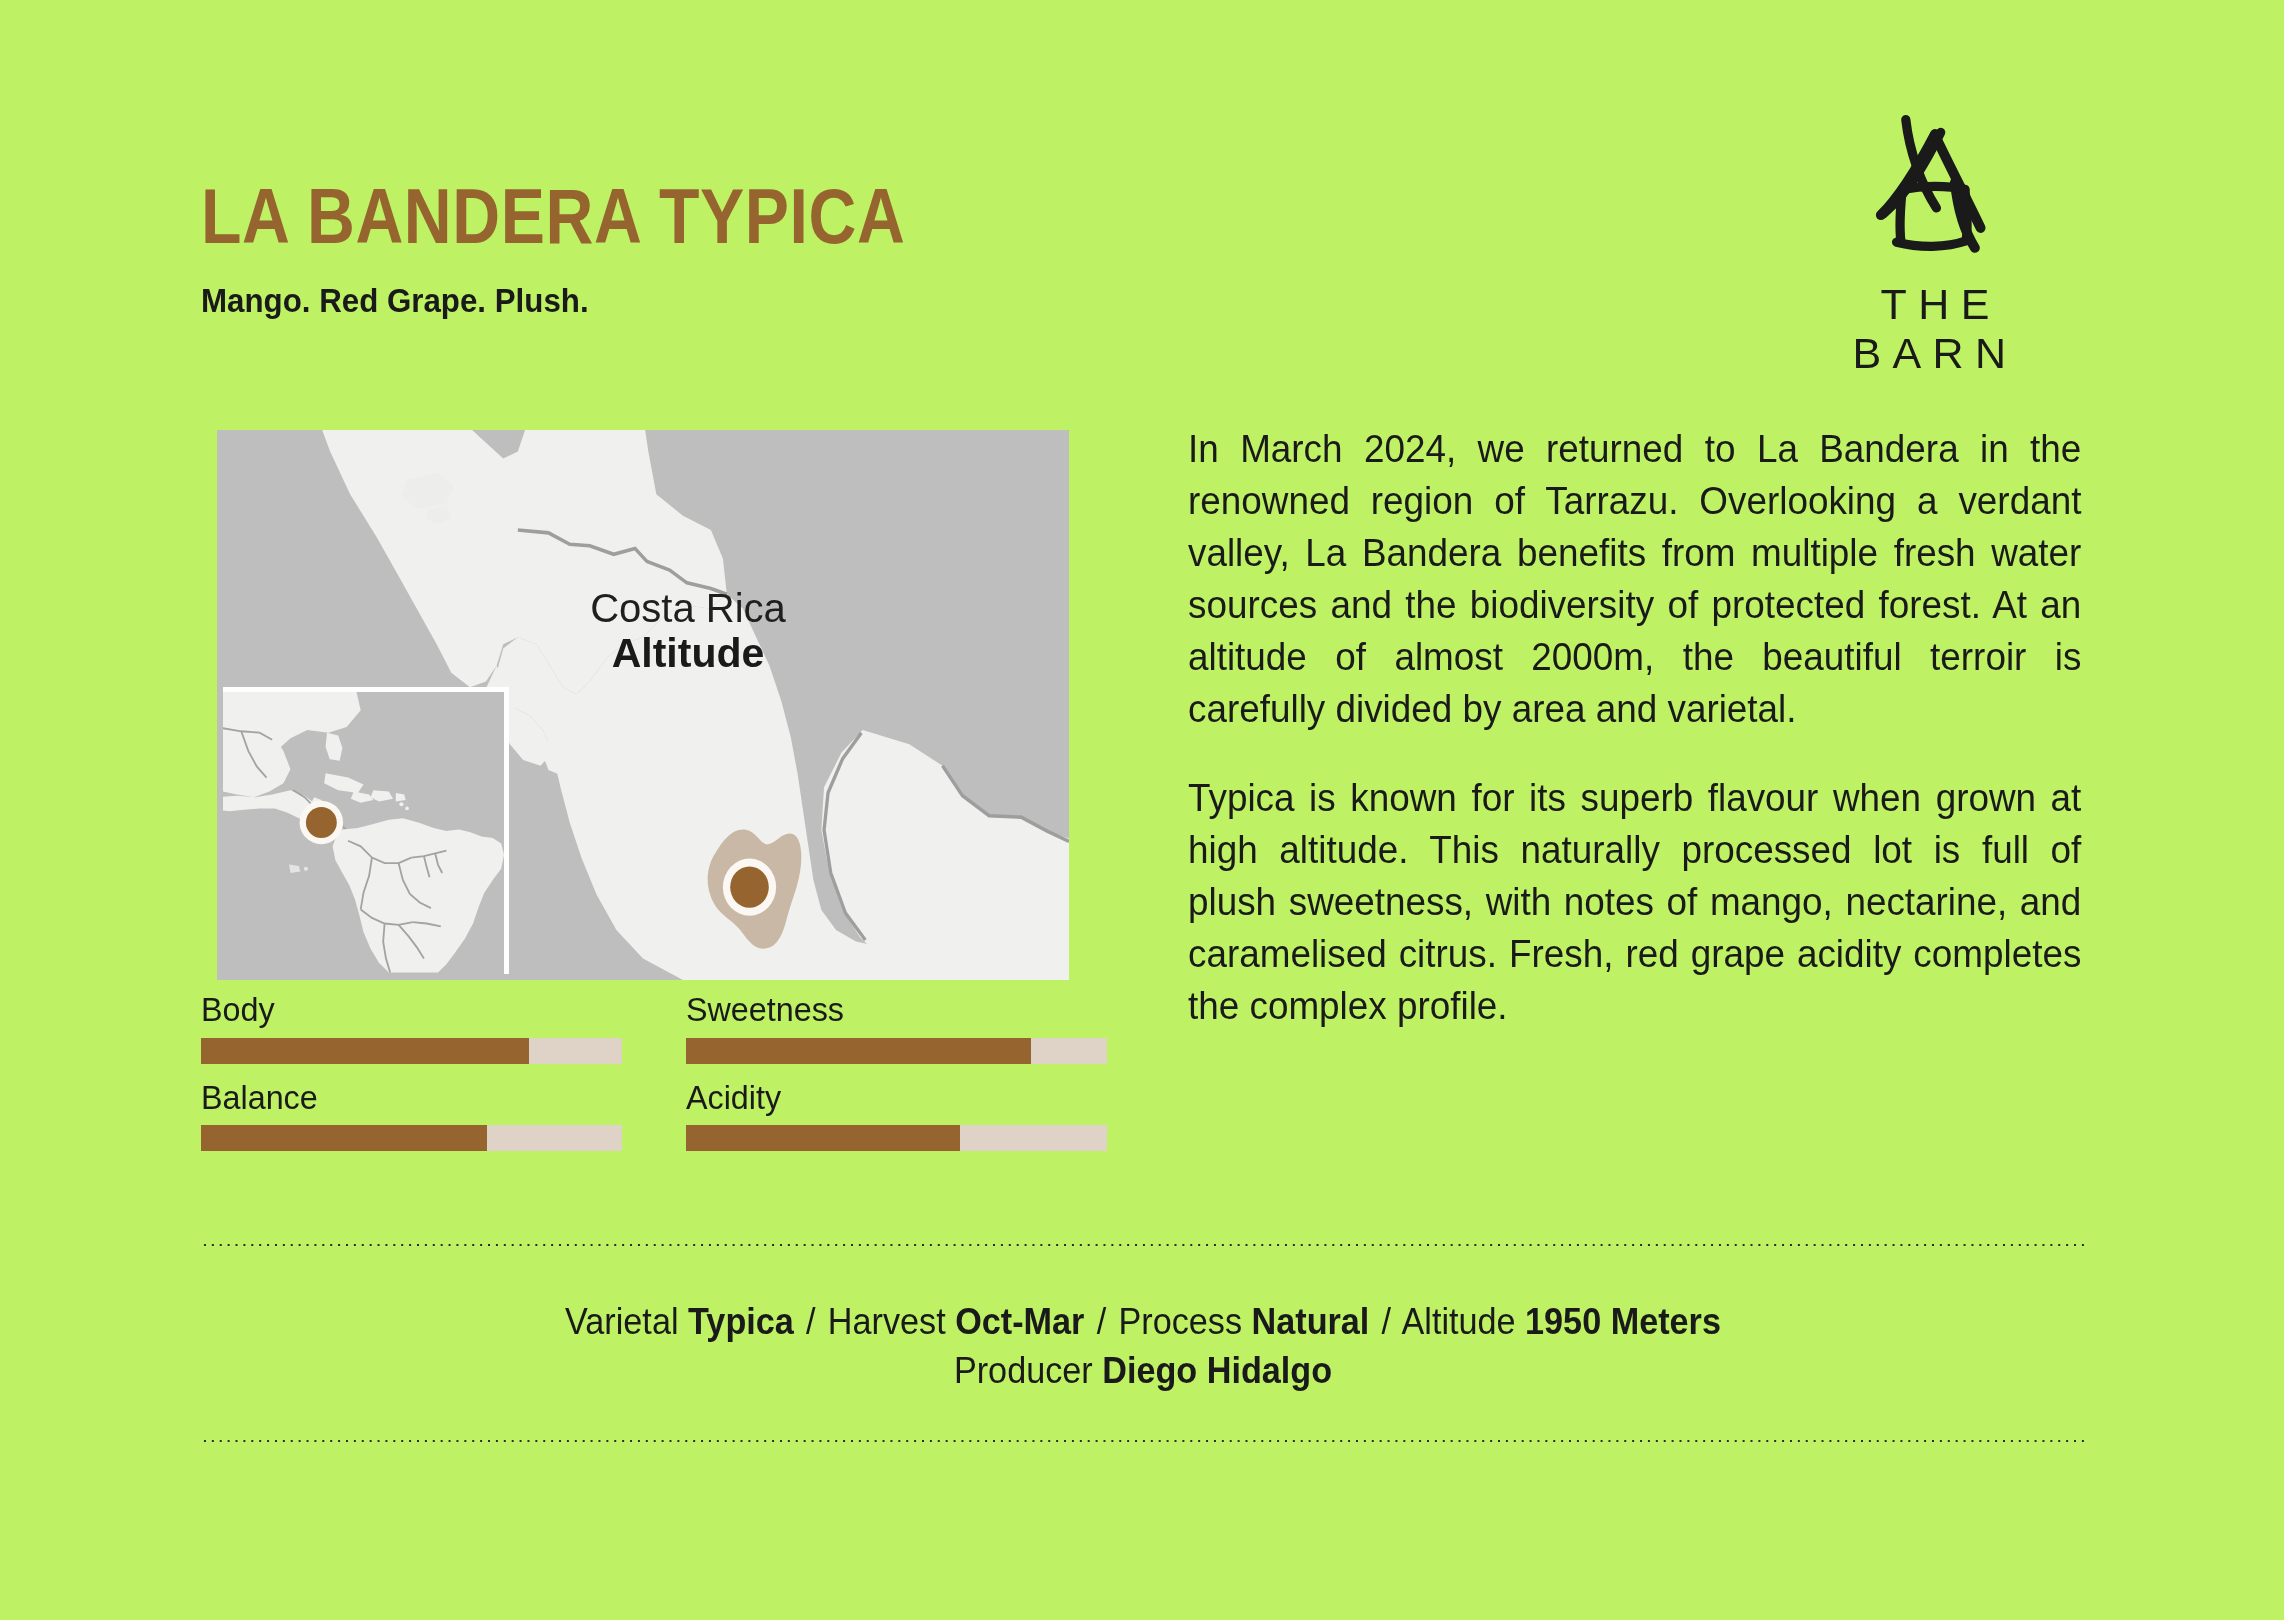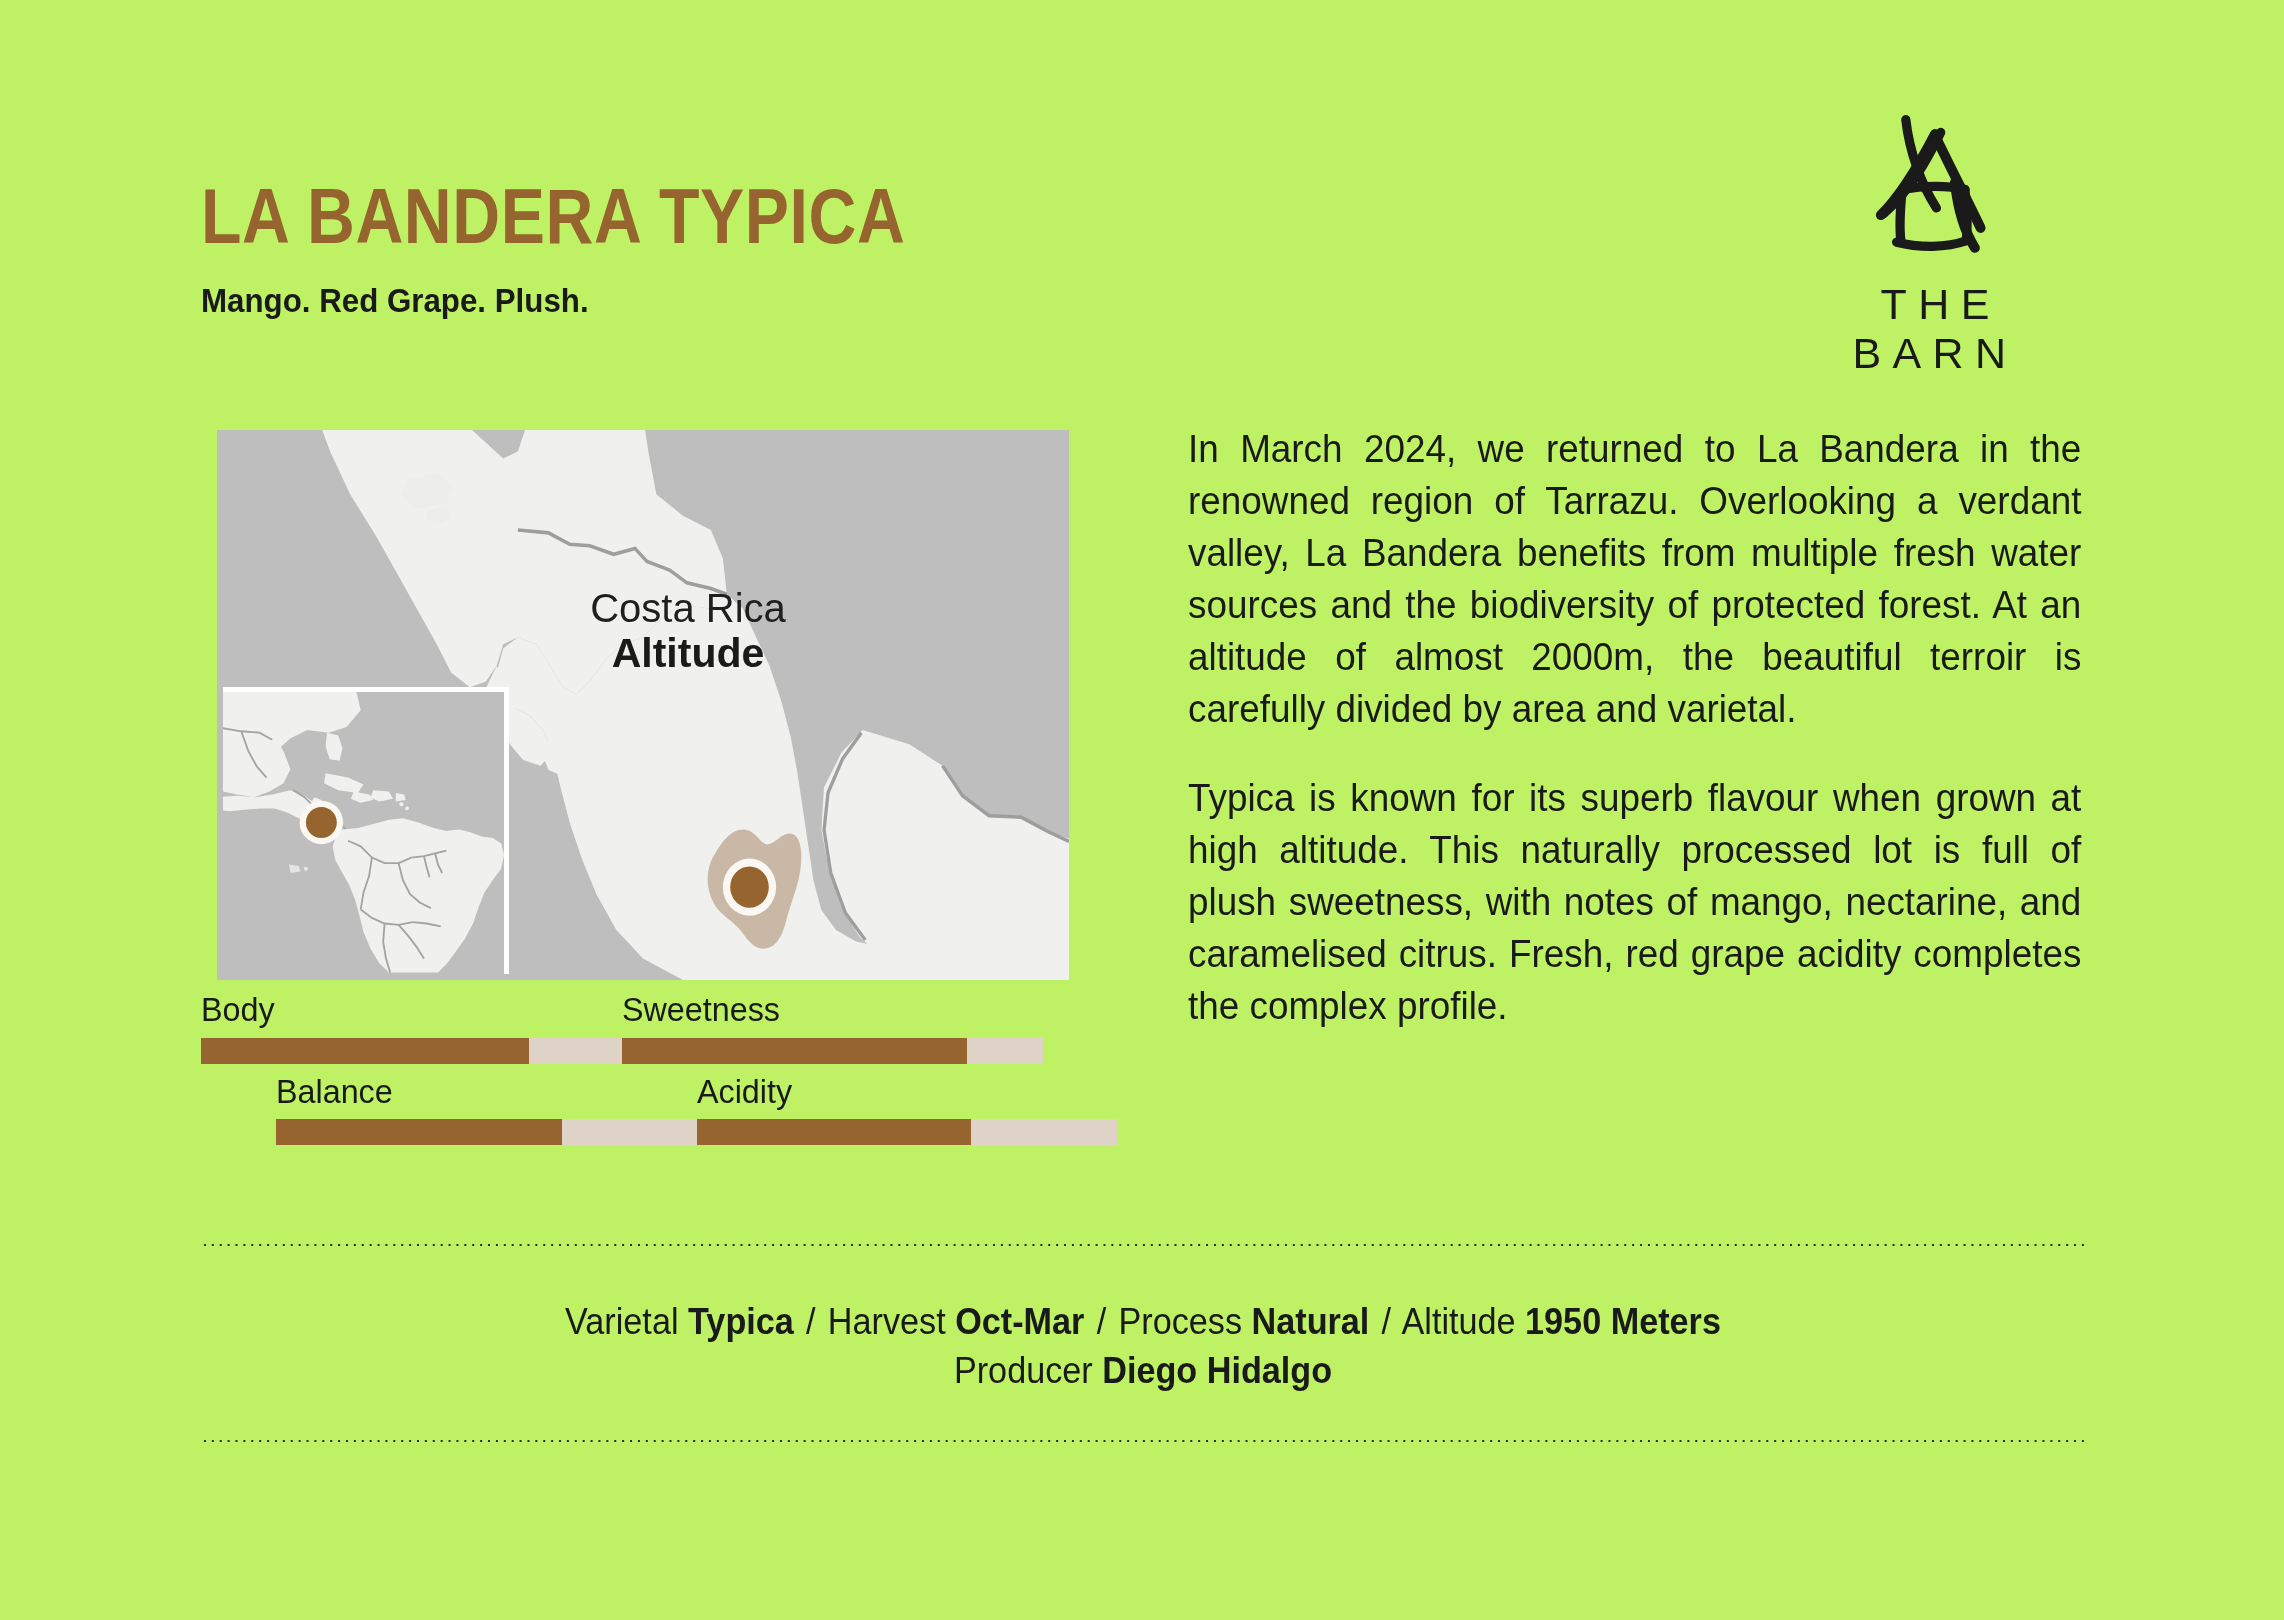--- a/index.html
+++ b/index.html
@@ -152,24 +152,24 @@
 
   
   .attrs {
     position: absolute;
     left: 201px;
     top: 992px;
     width: 917px;
   }
   .attr-row {
     display: flex;
+    gap: 64px;
   }
   .attr-row + .attr-row {
-    margin-top: 10px;
-    justify-content: flex-end;
+    margin-top: 16px;
   }
   .attr-cell {
     width: 421px;
   }
   .attr-label {
     font-family: "Liberation Sans Narrow", "Liberation Sans", sans-serif;
     font-size: 34px;
     font-weight: normal;
     color: #1a1a1a;
     line-height: 1.05;

